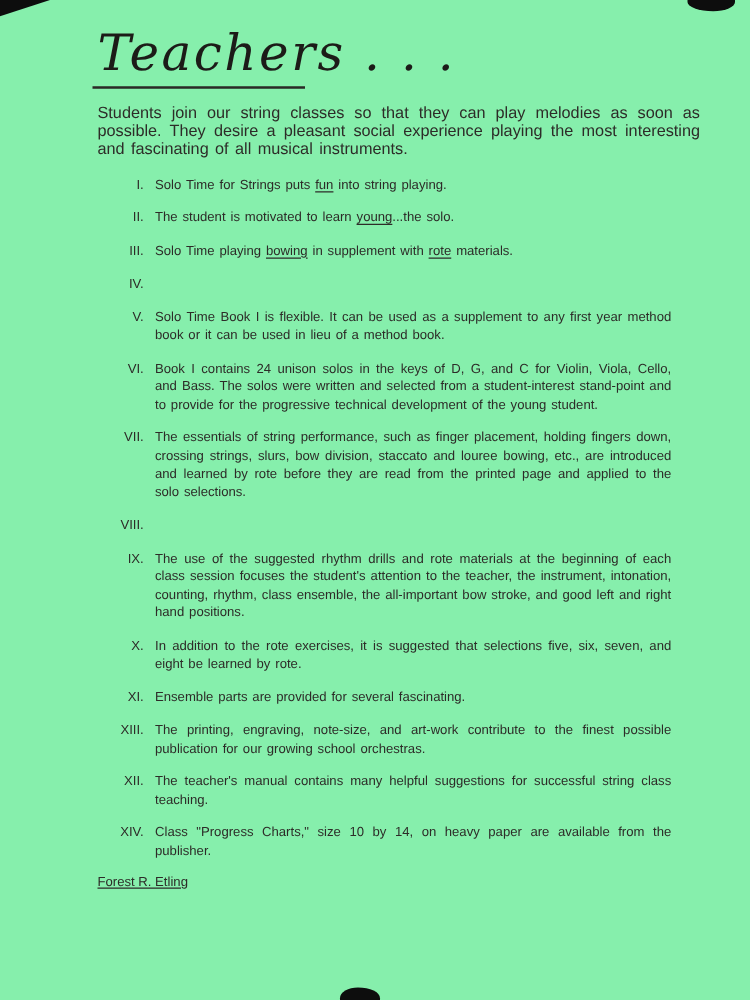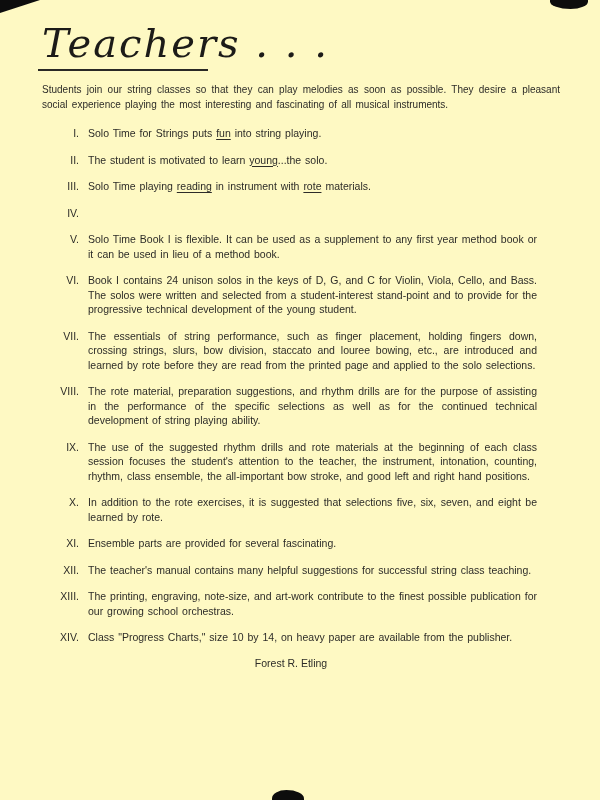--- a/index.html
+++ b/index.html
@@ -2,44 +2,45 @@
 <html><head>
 <meta charset="utf-8">
 <style>
   * { margin: 0; padding: 0; box-sizing: border-box; }
   html, body { background: #e8e6e0; }
   .page {
     position: relative;
     width: 600px;
     height: 800px;
     margin: 0 auto;
-    background: #fef9c3;
+    background: #86efac;
     overflow: hidden;
     font-family: "Liberation Sans", sans-serif;
     color: #2d2c28;
+    padding-left: 36px;
   }
   .content { padding: 20px 40px 0 42px; position: relative; }
   .title {
     font-family: "DejaVu Serif", serif;
     font-style: italic;
     font-weight: 400;
     font-size: 40px;
     line-height: 1.15;
     color: #1c1b18;
     letter-spacing: 2px;
   }
   .title-rule {
     width: 170px;
     height: 2px;
     background: #2a2925;
     margin: 3px 0 0 -4px;
   }
   .intro {
     margin-top: 12px;
-    font-size: 10px;
+    font-size: 13px;
     line-height: 14.5px;
     text-align: justify;
     word-spacing: 1.5px;
   }
   .list { margin-top: 14px; }
   .item {
     display: flex;
     margin-bottom: 12px;
     font-size: 10.5px;
     line-height: 14.5px;
@@ -52,23 +53,24 @@
   }
   .itemtext {
     flex: 1;
     margin-right: 23px;
     text-align: justify;
     word-spacing: 1px;
   }
   .u { text-decoration: underline; text-underline-offset: 2px; }
   .signature {
     margin-top: 6px;
-    text-align: center;
+    text-align: left;
     padding-right: 20px;
     font-size: 10.5px;
+    text-decoration: underline;
   }
   
   .artifact { position: absolute; }
   .artifact.tl {
     top: 0; left: 0;
     width: 0; height: 0;
     border-top: 13px solid #0d0d0d;
     border-right: 40px solid transparent;
   }
   .artifact.tr {
@@ -102,60 +104,59 @@
         <div class="item">
           <div class="numeral">I.</div>
           <div class="itemtext"><span>Solo Time for Strings puts </span><span class="u">fun</span><span> into string playing.</span></div>
         </div>
         <div class="item">
           <div class="numeral">II.</div>
           <div class="itemtext"><span>The student is motivated to learn </span><span class="u">young</span><span>...the solo.</span></div>
         </div>
         <div class="item">
           <div class="numeral">III.</div>
-          <div class="itemtext"><span>Solo Time playing </span><span class="u">reading</span><span> in instrument with </span><span class="u">rote</span><span> materials.</span></div>
+          <div class="itemtext"><span>Solo Time playing </span><span class="u">bowing</span><span> in supplement with </span><span class="u">rote</span><span> materials.</span></div>
         </div>
         <div class="item">
           <div class="numeral">IV.</div>
         </div>
         <div class="item">
           <div class="numeral">V.</div>
           <div class="itemtext"><span>Solo Time Book I is flexible.  It can be used as a supplement to any first year method book or it can be used in lieu of a method book.</span></div>
         </div>
         <div class="item">
           <div class="numeral">VI.</div>
           <div class="itemtext"><span>Book I contains 24 unison solos in the keys of D, G, and C for Violin, Viola, Cello, and Bass.  The solos were written and selected from a student-interest stand-point and to provide for the progressive technical development of the young student.</span></div>
         </div>
         <div class="item">
           <div class="numeral">VII.</div>
           <div class="itemtext"><span>The essentials of string performance, such as finger placement, holding fingers down, crossing strings, slurs, bow division, staccato and louree bowing, etc., are introduced and learned by rote before they are read from the printed page and applied to the solo selections.</span></div>
         </div>
         <div class="item">
           <div class="numeral">VIII.</div>
-          <div class="itemtext"><span>The rote material, preparation suggestions, and rhythm drills are for the purpose of assisting in the performance of the specific selections as well as for the continued technical development of string playing ability.</span></div>
         </div>
         <div class="item">
           <div class="numeral">IX.</div>
           <div class="itemtext"><span>The use of the suggested rhythm drills and rote materials at the beginning of each class session focuses the student's attention to the teacher, the instrument, intonation, counting, rhythm, class ensemble, the all-important bow stroke, and good left and right hand positions.</span></div>
         </div>
         <div class="item">
           <div class="numeral">X.</div>
           <div class="itemtext"><span>In addition to the rote exercises, it is suggested that selections five, six, seven, and eight be learned by rote.</span></div>
         </div>
         <div class="item">
           <div class="numeral">XI.</div>
           <div class="itemtext"><span>Ensemble parts are provided for several fascinating.</span></div>
         </div>
         <div class="item">
+          <div class="numeral">XIII.</div>
+          <div class="itemtext"><span>The printing, engraving, note-size, and art-work contribute to the finest possible publication for our growing school orchestras.</span></div>
+        </div>
+        <div class="item">
           <div class="numeral">XII.</div>
           <div class="itemtext"><span>The teacher's manual contains many helpful suggestions for successful string class teaching.</span></div>
-        </div>
-        <div class="item">
-          <div class="numeral">XIII.</div>
-          <div class="itemtext"><span>The printing, engraving, note-size, and art-work contribute to the finest possible publication for our growing school orchestras.</span></div>
         </div>
         <div class="item">
           <div class="numeral">XIV.</div>
           <div class="itemtext"><span>Class "Progress Charts," size 10 by 14, on heavy paper are available from the publisher.</span></div>
         </div>
       </div>
 
     <div class="signature">Forest R. Etling</div>
   </div>
 </div>

